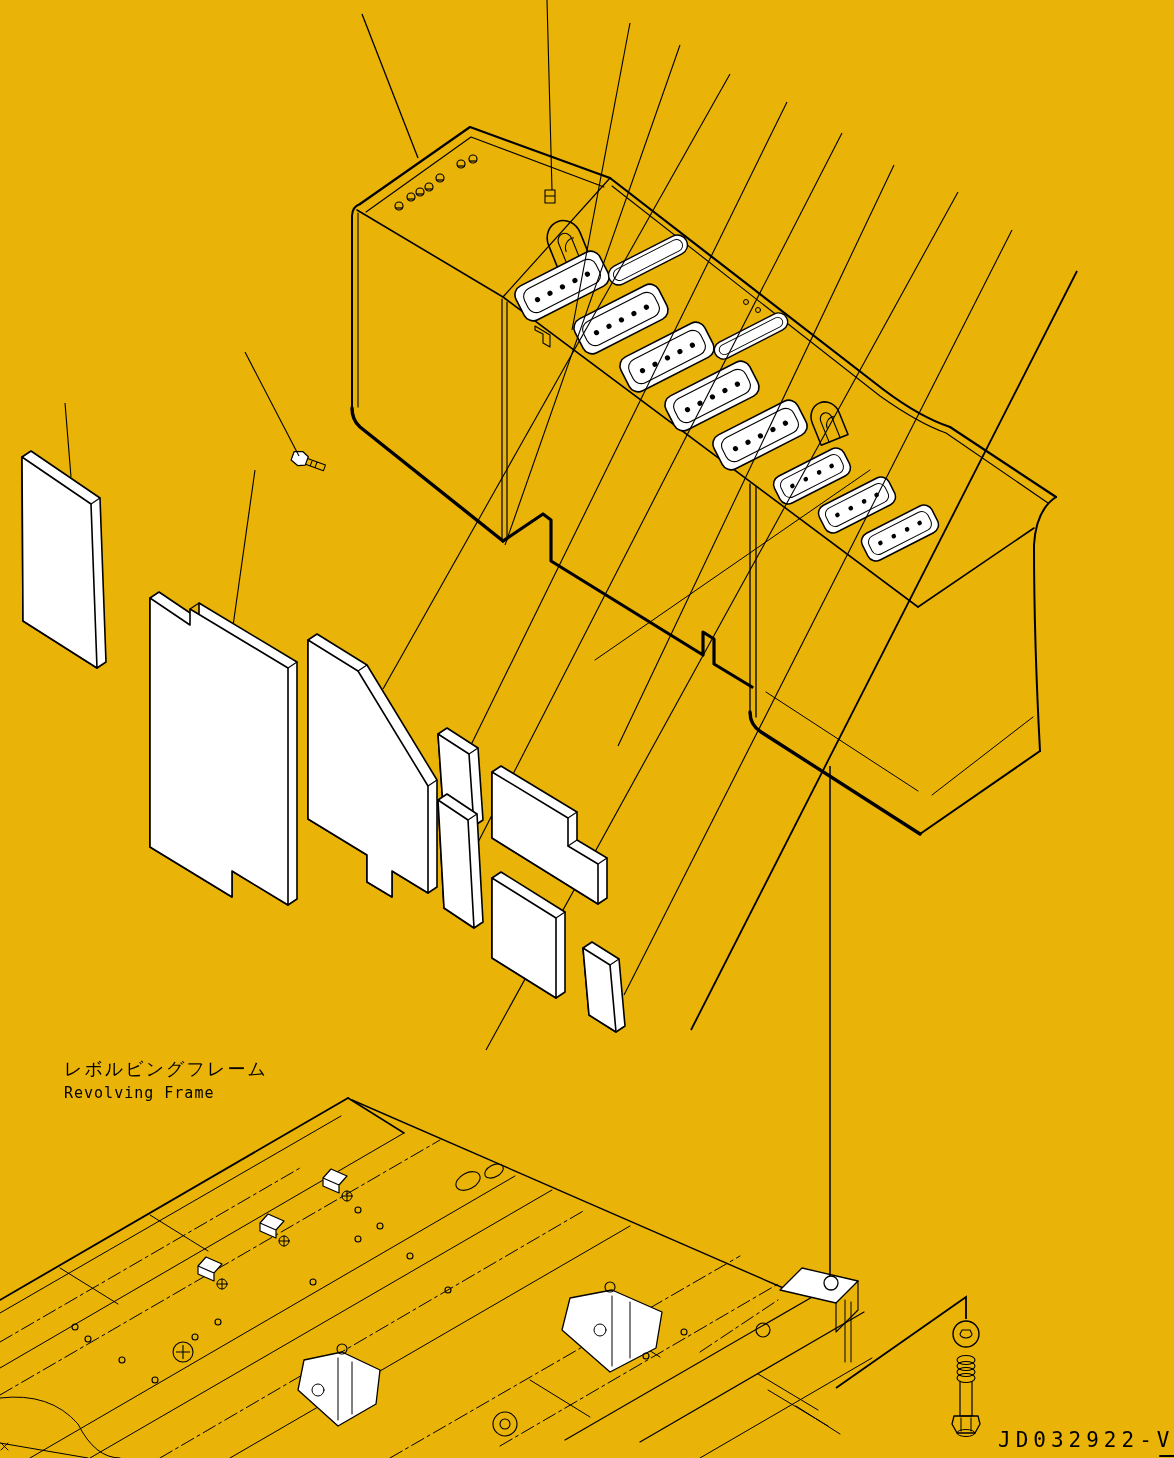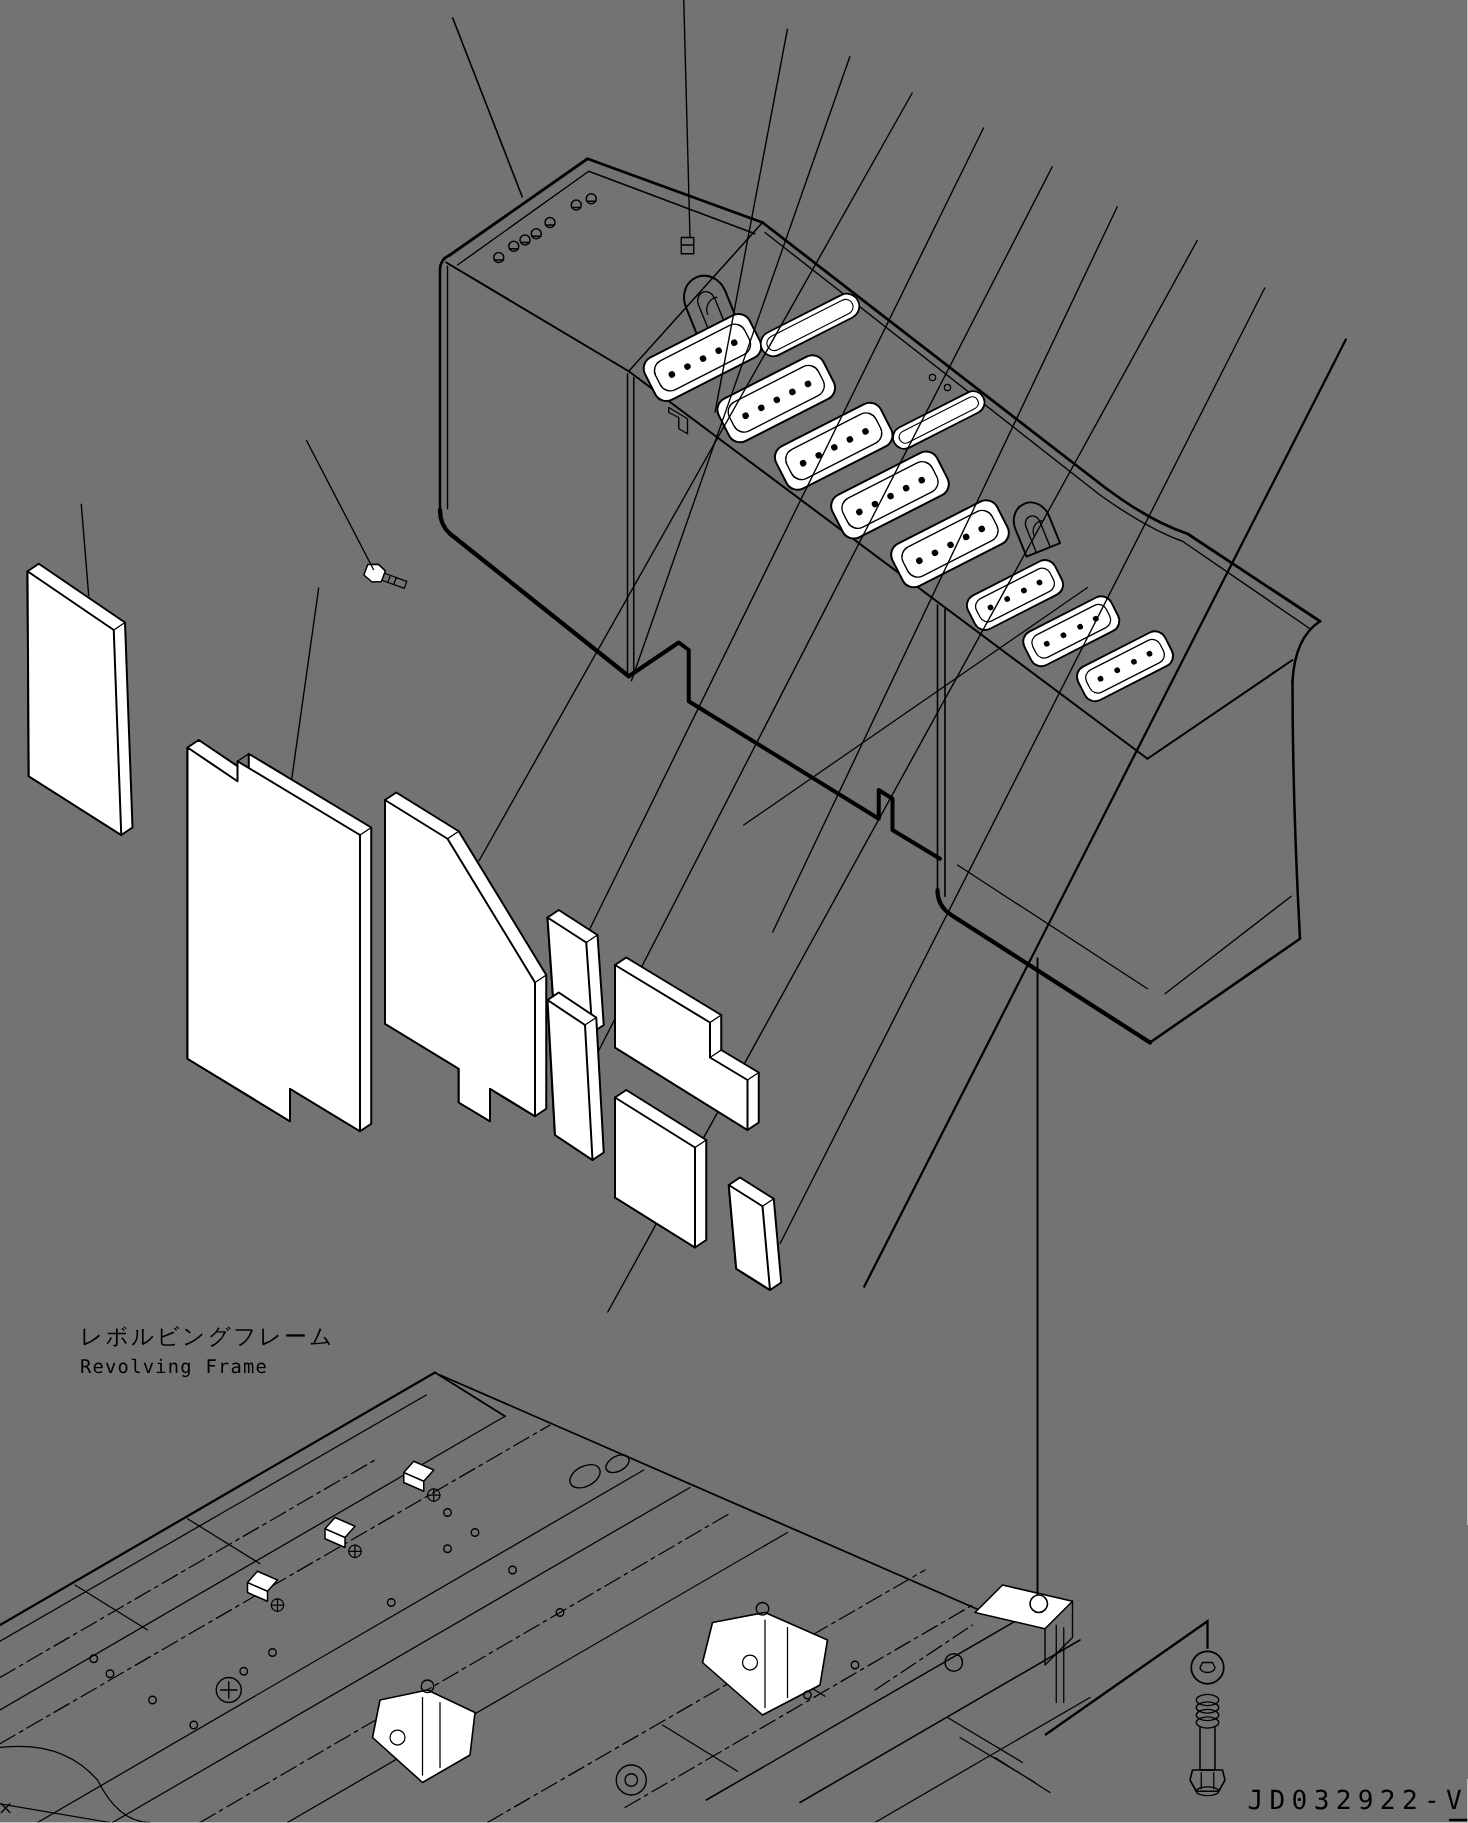--- a/index.html
+++ b/index.html
@@ -1,16 +1,16 @@
 <!DOCTYPE html>
 <html><head>
 <meta charset="utf-8">
 <style>
   html,body{margin:0;padding:0;background:#fff;}
-  .stage{width:1174px;height:1458px;position:relative;background:#737373;overflow:hidden;}
+  .stage{width:1174px;height:1458px;position:relative;background:#eab308;overflow:hidden;}
   svg{display:block;}
   .ln{stroke:#000;fill:none;stroke-linecap:round;stroke-linejoin:round;}
   .face{fill:#fff;stroke:#000;stroke-linejoin:round;}
   text{font-family:"DejaVu Sans Mono","Liberation Mono",monospace;fill:#000;}
   .jp{font-size:18px;letter-spacing:2px;}
   .en{font-size:15px;letter-spacing:1px;}
   .dwg{font-size:21px;letter-spacing:5px;}
 </style>
 </head>
 <body>

